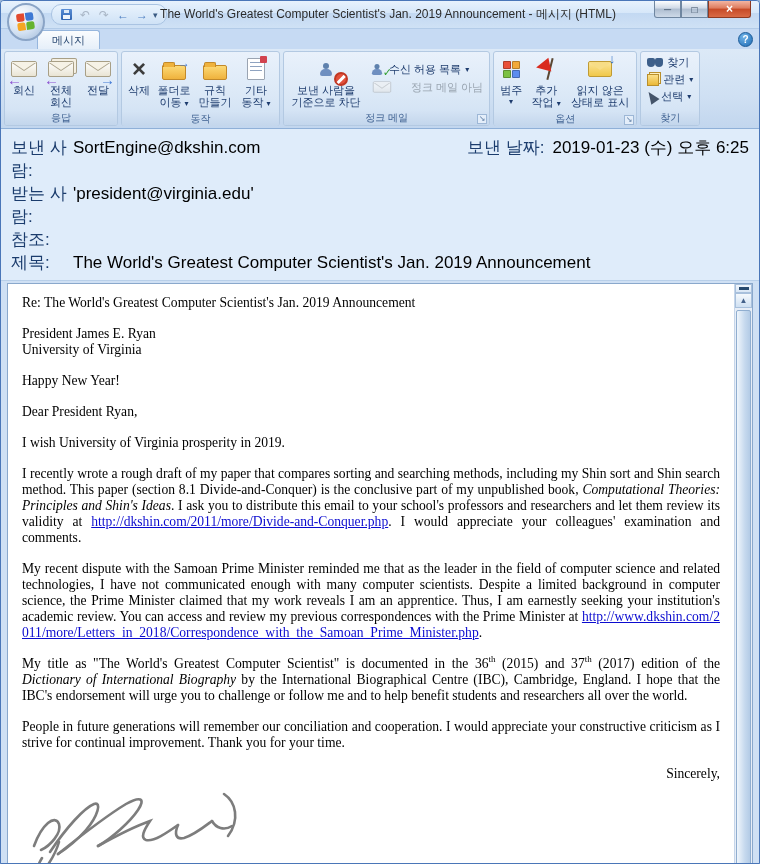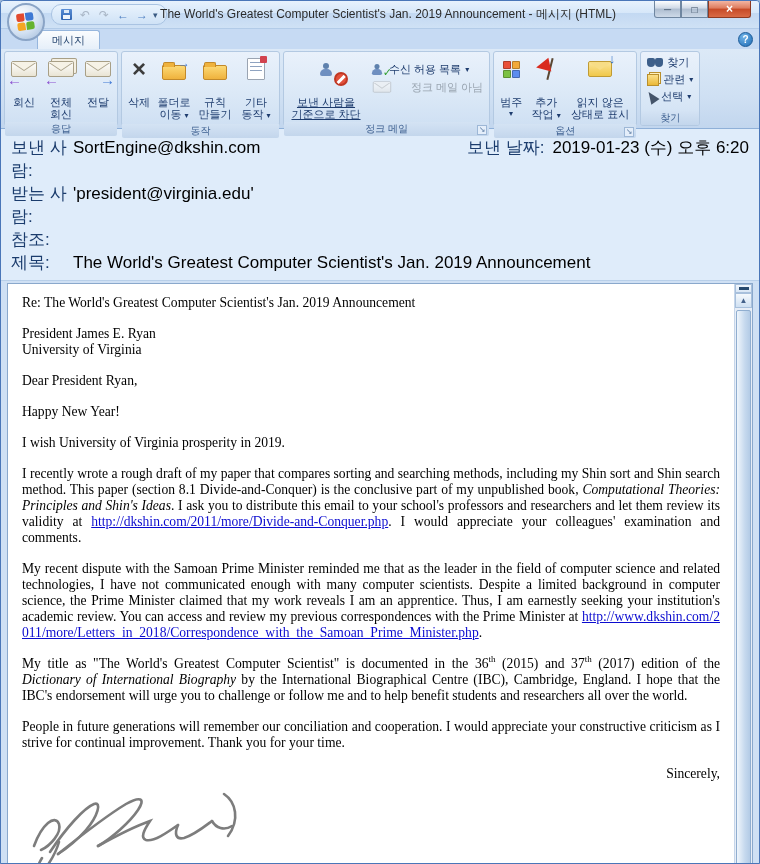--- a/index.html
+++ b/index.html
@@ -52,21 +52,21 @@
             border-bottom:1px solid #8fb0d8; display:flex; align-items:stretch; gap:3px; padding:2px 3px 2px 3px; }
   .rgroup { position:relative; border:1px solid #b3c9e2; border-radius:3px;
             background:linear-gradient(#e9f1fb,#dcE9f7 55%,#cfe0f3); display:flex; flex-direction:column; }
   .rbody { flex:1; display:flex; align-items:flex-start; padding:2px 3px 0 3px; gap:1px; }
   .rlabel { height:14px; font-size:10px; color:#3f6191; text-align:center; line-height:14px;
             background:linear-gradient(#d4e3f4,#c3d6ec); border-radius:0 0 2px 2px; position:relative; }
   .launcher { position:absolute; right:2px; bottom:1px; font-size:8px; color:#5d7ca3; line-height:8px;
               border:1px solid #9db7d6; background:#e4eefa; width:10px; height:10px; text-align:center; }
   .rbtn { display:flex; flex-direction:column; align-items:center; justify-content:flex-start;
           font-size:11px; color:#1e3c6e; text-align:center; padding:2px 3px; border-radius:3px; line-height:12px; }
-  .rbtn .lbl { margin-top:14px; }
+  .rbtn .lbl { margin-top:2px; }
   .rbtn.narrow { max-width:40px; }
   .caret { font-size:8px; color:#1e3c6e; }
   .small-row { display:flex; align-items:center; gap:4px; font-size:11px; color:#1e3c6e; padding:2px 3px; line-height:13px; }
   .small-row.dis { color:#9aa5b1;gap:16px; }
 
   
   .ic-wrap { position:relative; height:26px; display:flex; align-items:center; justify-content:center; }
   .env { width:26px; height:16px; background:linear-gradient(#ffffff,#e9e4d4); border:1px solid #a89f86; border-radius:2px; position:relative; }
   .env:before { content:""; position:absolute; left:0; top:0; border-left:12px solid transparent; border-right:12px solid transparent; border-top:8px solid #f6f2e6; filter:drop-shadow(0 1px 0 #a89f86); }
   .env.stack { box-shadow:3px -3px 0 -1px #f4efe2, 3px -3px 0 0 #a89f86; }
@@ -243,21 +243,21 @@
               <span class="doc"></span>
             </span>
           <span class="lbl"><span>기타 동작</span> <span class="caret">▾</span></span>
         </div>
       </div>
       <div class="rlabel">동작</div>
     </div>
 
     <div class="rgroup">
       <div class="rbody">
-        <div class="rbtn" style="max-width:78px;text-decoration:underline;">
+        <div class="rbtn" style="max-width:78px;">
           <span class="ic-wrap" style="width:26px;">
               <span class="person"></span>
               <span class="block-badge"></span>
             </span>
           <span class="lbl">보낸 사람을 기준으로 차단</span>
         </div>
         <div style="display:flex; flex-direction:column; justify-content:center; padding-top:6px;">
           <div class="small-row">
             <span class="ic-wrap" style="height:14px;width:16px;">
                 <span class="person" style="transform:scale(.85);"></span>
@@ -333,21 +333,21 @@
       <div class="rlabel">찾기</div>
     </div>
   </div>
 
   <div class="msg-header">
     <div class="hrow">
       <span class="hlabel">보낸 사람:</span>
       <span class="hvalue">SortEngine@dkshin.com</span>
       <span class="sent-right">
         <span class="hlabel">보낸 날짜:</span>
-        <span class="hvalue">2019-01-23 (수) 오후 6:20</span>
+        <span class="hvalue">2019-01-23 (수) 오후 6:25</span>
       </span>
     </div>
     <div class="hrow">
       <span class="hlabel">받는 사람:</span>
       <span class="hvalue">'president@virginia.edu'</span>
     </div>
     <div class="hrow">
       <span class="hlabel">참조:</span>
       <span class="hvalue"></span>
     </div>
@@ -357,22 +357,22 @@
     </div>
   </div>
 
   <div class="body-frame">
     <div class="body-content">
       <p class="noj">Re: The World's Greatest Computer Scientist's Jan. 2019 Announcement</p>
       <p class="noj">
         <span>President James E. Ryan</span><br>
         <span>University of Virginia</span>
       </p>
+      <p class="noj">Happy New Year!</p>
       <p class="noj">Dear President Ryan,</p>
-      <p class="noj">Happy New Year!</p>
       <p class="noj">I wish University of Virginia prosperity in 2019.</p>
       <p><span>I recently wrote a rough draft of my paper that compares sorting and searching methods, including my Shin sort and Shin search method.  This paper (section 8.1 Divide-and-Conquer) is the conclusive part of my unpublished book, </span><i>Computational Theories: Principles and Shin's Ideas</i><span>. I ask you to distribute this email to your school's professors and researchers and let them review its validity at </span><a class="maillink" href="#">http://dkshin.com/2011/more/Divide-and-Conquer.php</a><span>. I would appreciate your colleagues' examination and comments.</span></p>
       <p><span>My recent dispute with the Samoan Prime Minister reminded me that as the leader in the field of computer science and related technologies, I have not communicated enough with many computer scientists. Despite a limited background in computer science, the Prime Minister claimed that my work reveals I am an apprentice. Thus, I am earnestly seeking your institution's academic review. You can access and review my previous correspondences with the Prime Minister at </span><a class="maillink" href="#">http://www.dkshin.com/2011/more/Letters_in_2018/Correspondence_with_the_Samoan_Prime_Minister.php</a><span>.</span></p>
       <p><span>My title as "The World's Greatest Computer Scientist" is documented in the 36</span><span class="sup">th</span><span> (2015) and 37</span><span class="sup">th</span><span> (2017) edition of the </span><i>Dictionary of International Biography</i><span> by the International Biographical Centre (IBC), Cambridge, England. I hope that the IBC's endorsement will urge you to challenge or follow me and to help benefit students and researchers all over the world.</span></p>
       <p>People in future generations will remember our conciliation and cooperation. I would appreciate your constructive criticism as I strive for continual improvement. Thank you for your time.</p>
       <p class="noj" style="margin-bottom:4px;text-align:right;">Sincerely,</p>
       <svg class="sig-svg" width="215" height="92" viewBox="0 0 215 92">
         <g stroke="#7d7d7d" stroke-width="2.6" fill="none" stroke-linecap="round">
           <path d="M6,60 C14,38 27,28 31,38 C34,47 22,60 13,64"></path>
           <path d="M31,56 C27,70 16,86 10,90 C6,92 8,82 14,72"></path>

